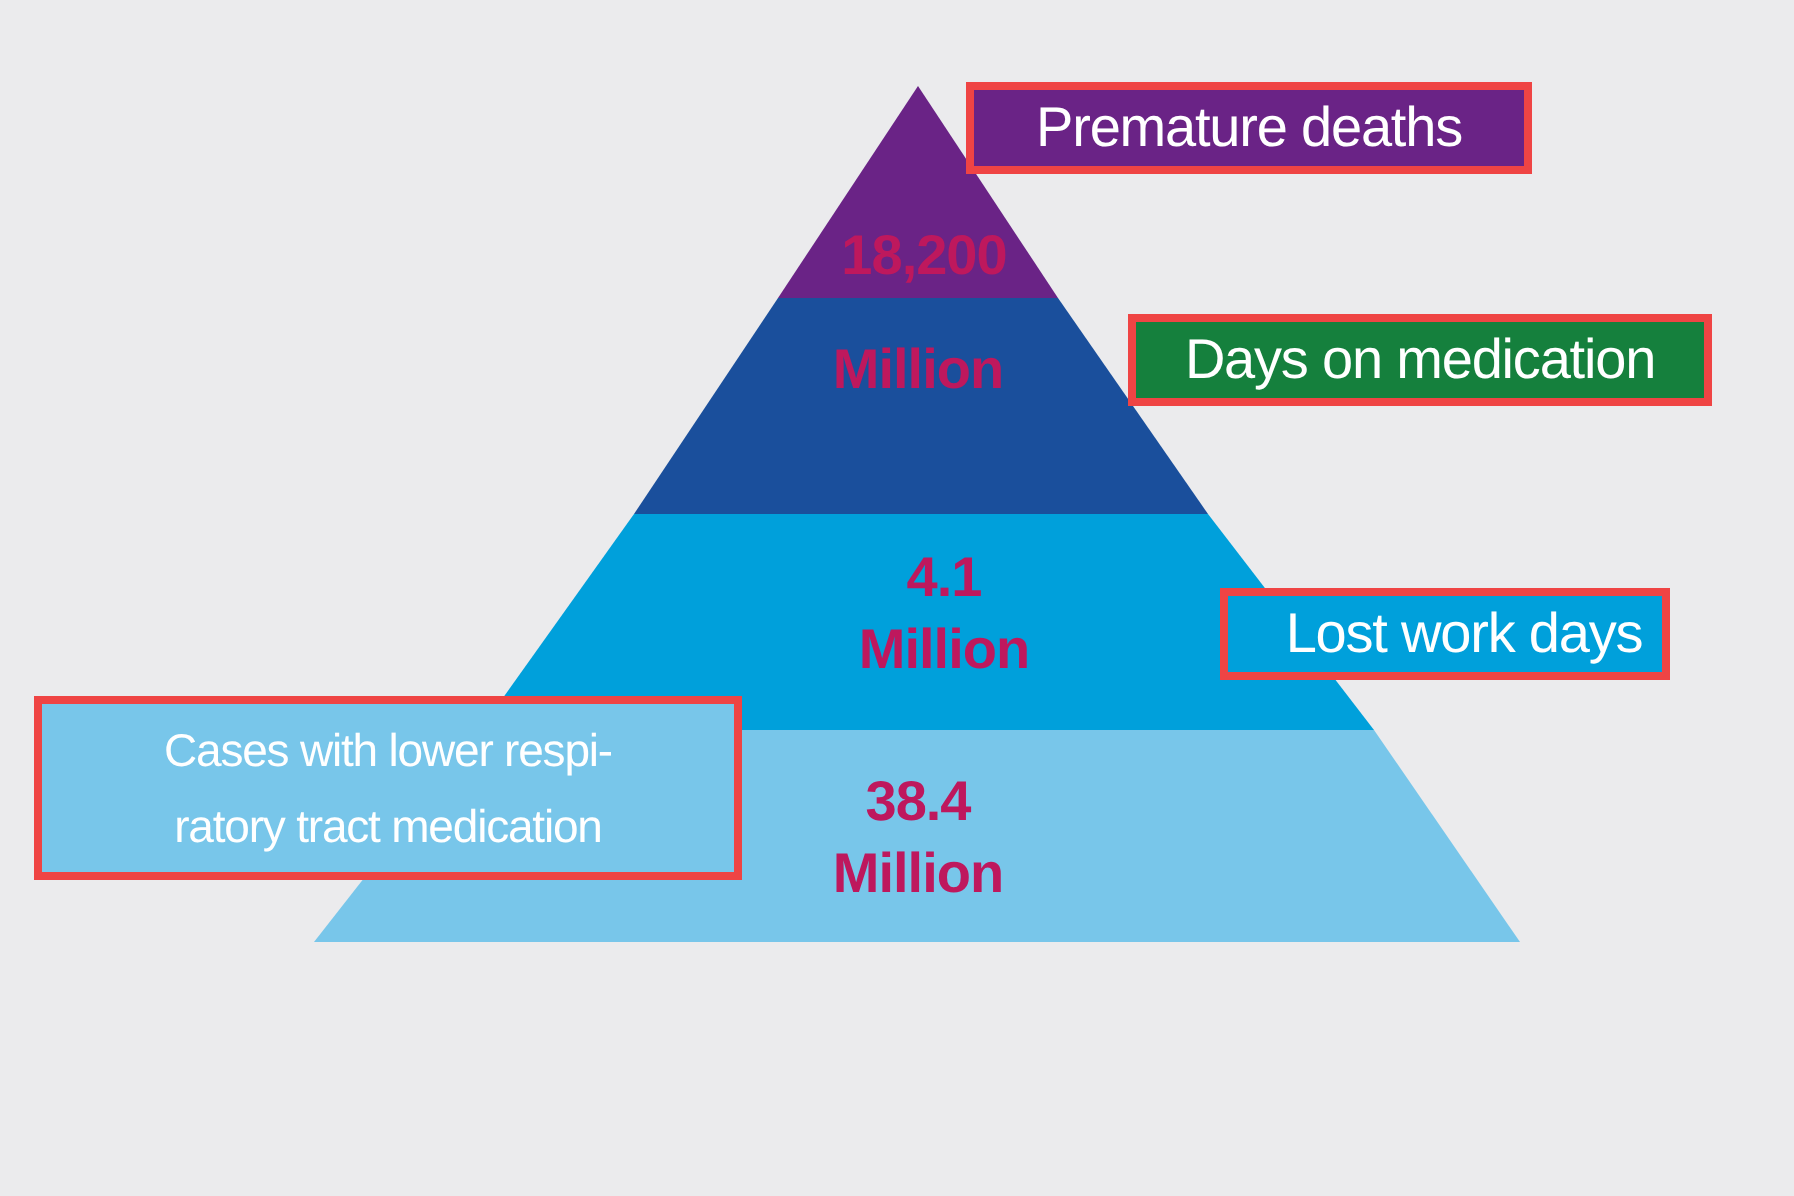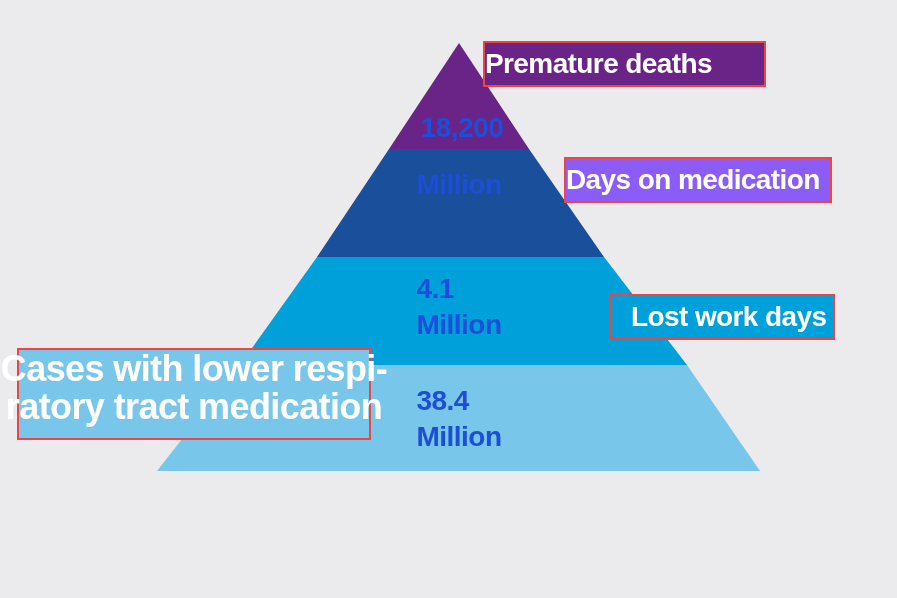--- a/index.html
+++ b/index.html
@@ -9,47 +9,47 @@
       position: relative;
       overflow: hidden;
       font-family: "Liberation Sans", "DejaVu Sans", sans-serif;
     }
     .pyramid {
       position: absolute; left: 0; top: 0;
       width: 897px; height: 598px;
     }
     .val {
       position: absolute;
-      color: #1d4ed8;
+      color: #be185d;
       font-weight: bold;
       font-size: 28px;
       line-height: 36px;
-      text-align: left;
+      text-align: center;
       transform: translateX(-50%);
       letter-spacing: -0.5px;
       white-space: nowrap;
     }
     .val span { display: block; }
     .label {
       position: absolute;
       box-sizing: border-box;
-      border: 2px solid #ef4444;
+      border: 4px solid #ef4444;
       color: #ffffff;
-      font-weight: bold;
+      font-weight: normal;
       font-size: 28px;
       letter-spacing: -0.6px;
       display: flex;
       align-items: center;
-      justify-content: flex-start;
+      justify-content: center;
       white-space: nowrap;
     }
     .label.multi {
       flex-direction: column;
       line-height: 38px;
-      font-size: 36px;
+      font-size: 23px;
     }
     .label.multi span { display: block; }
   </style>
 </head>
 <body>
 
 <svg class="pyramid" viewBox="0 0 897 598" xmlns="http://www.w3.org/2000/svg">
 
   <polygon points="459,43 529,149 389,149" fill="#6a2386"></polygon>
   <polygon points="389,149 529,149 604,257 317,257" fill="#1a4f9c"></polygon>
@@ -58,35 +58,35 @@
 </svg>
 
 <div class="val" style="left:462px; top:110px;">
   <span>18,200</span>
 </div>
 
 <div class="val" style="left:459px; top:167px;">
   <span>Million</span>
 </div>
 
-<div class="val" style="left:459px; top:271px;">
+<div class="val" style="left:472px; top:271px;">
   <span>4.1</span>
   <span>Million</span>
 </div>
 
 <div class="val" style="left:459px; top:383px;">
   <span>38.4</span>
   <span>Million</span>
 </div>
 
 <div class="label" style="left:483px; top:41px; width:283px; height:46px; background:#6a2386;">
   <span>Premature deaths</span>
 </div>
 
-<div class="label" style="left:564px; top:157px; width:268px; height:46px; background:#8b5cf6;">
+<div class="label" style="left:564px; top:157px; width:292px; height:46px; background:#15803d;">
   <span>Days on medication</span>
 </div>
 
 <div class="label" style="left:610px; top:294px; width:225px; height:46px; background:#00a0db;padding-left:19px;">
   <span>Lost work days</span>
 </div>
 
 <div class="label multi" style="left:17px; top:348px; width:354px; height:92px; background:#78c6ea;">
   <span>Cases with lower respi-</span>
   <span>ratory tract medication</span>

